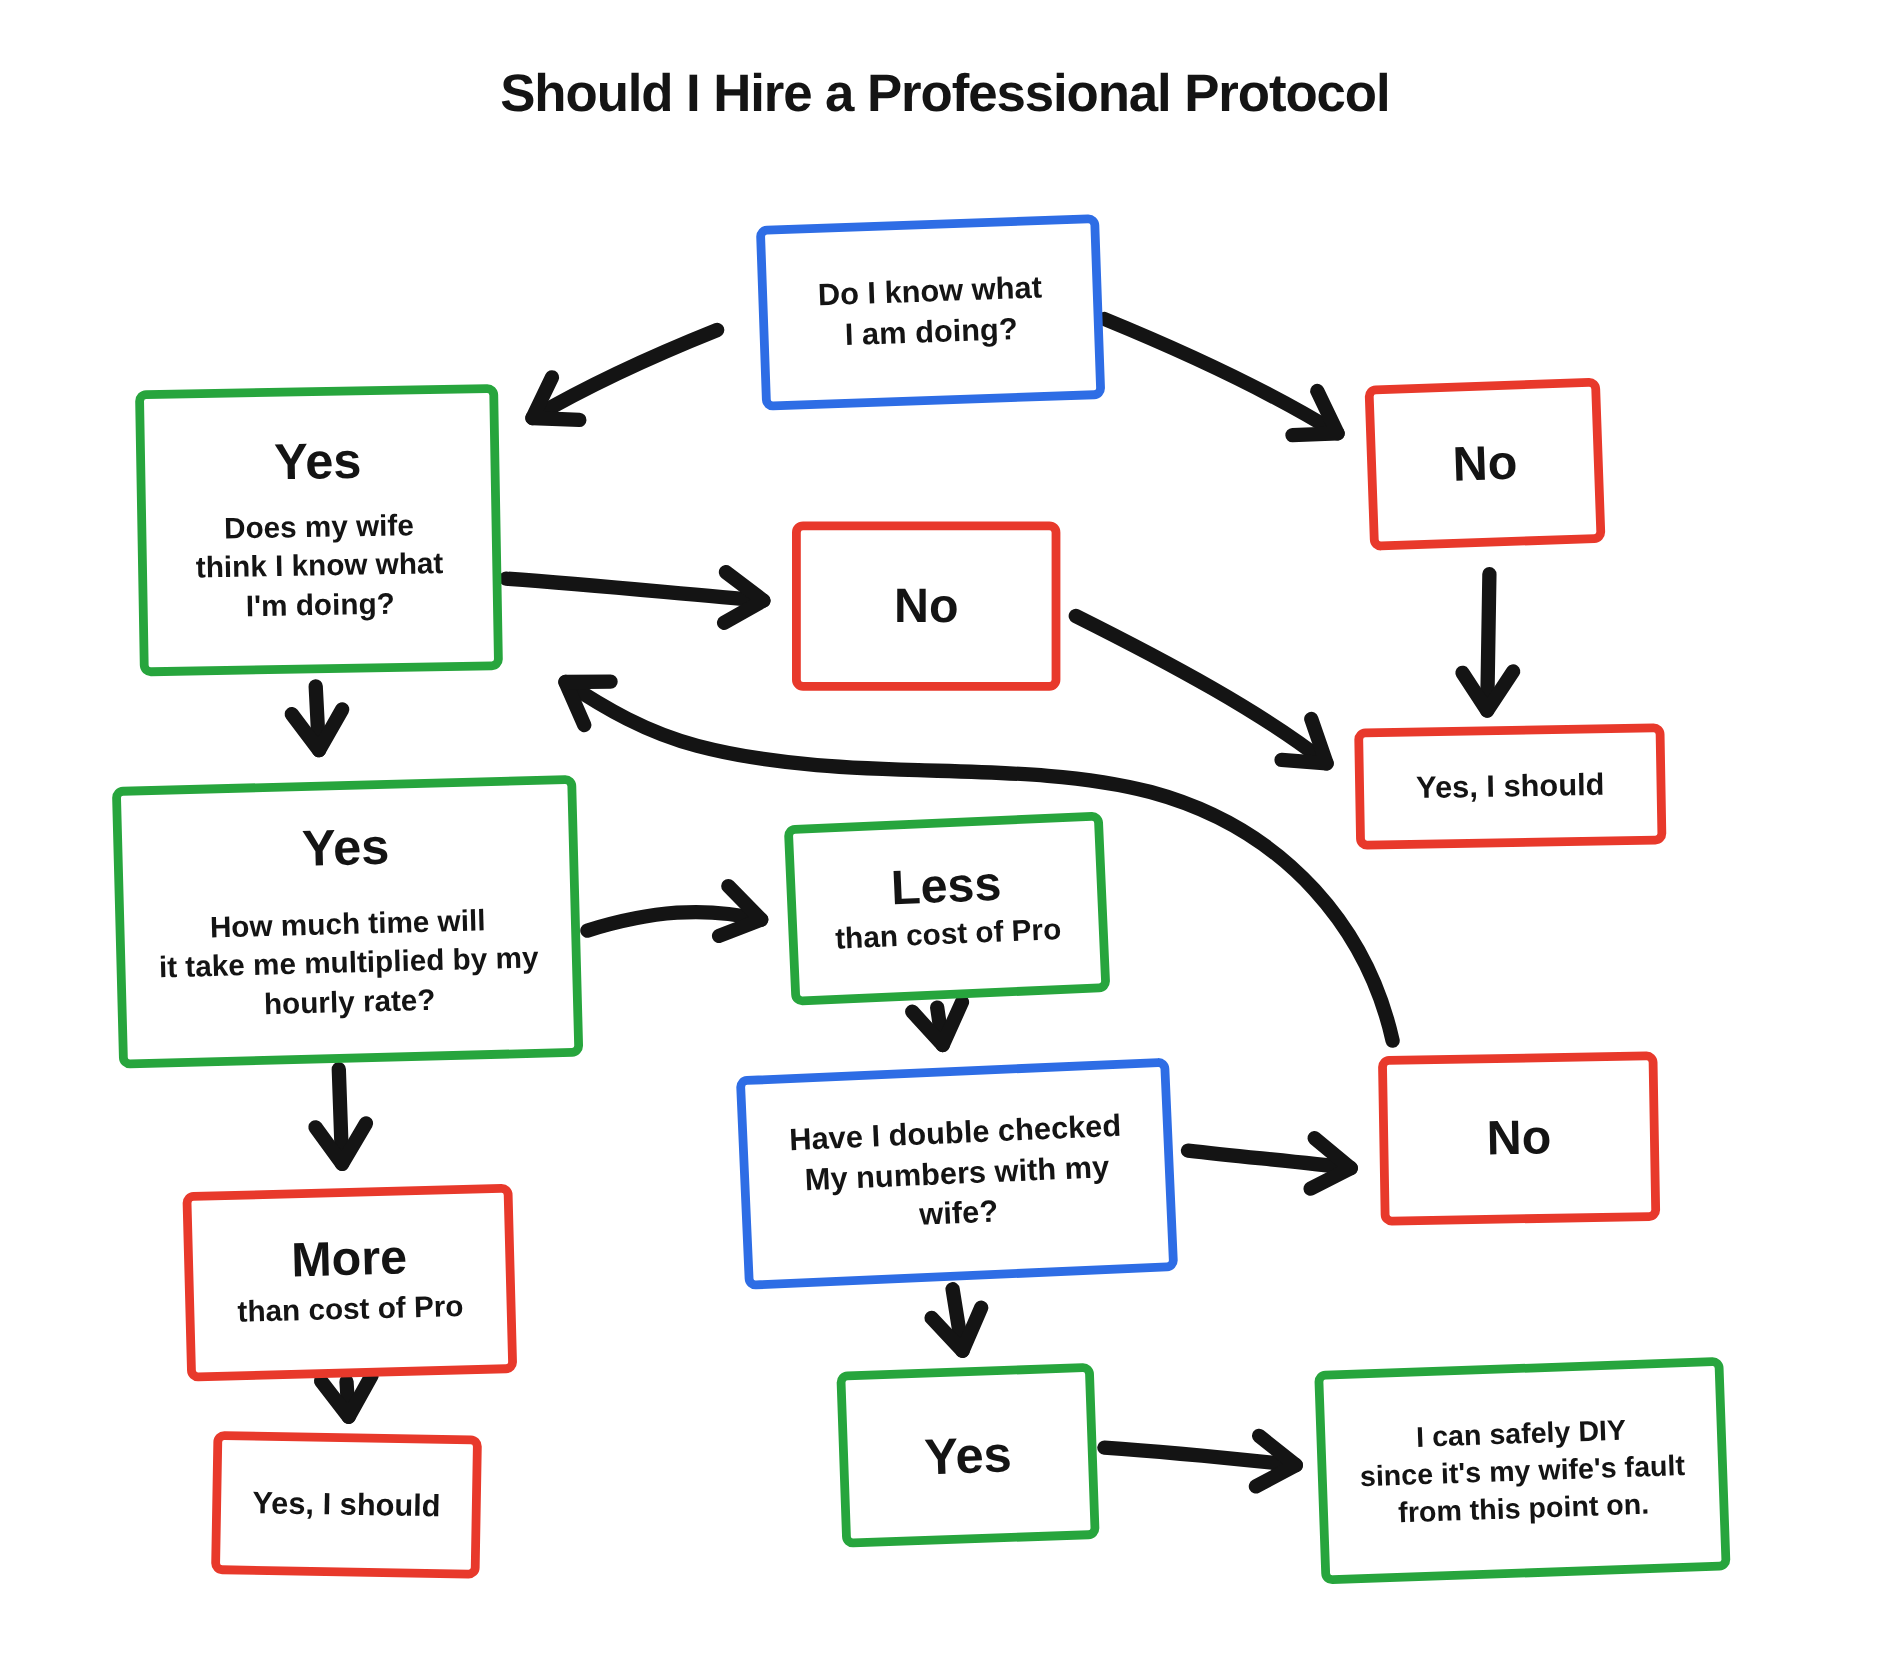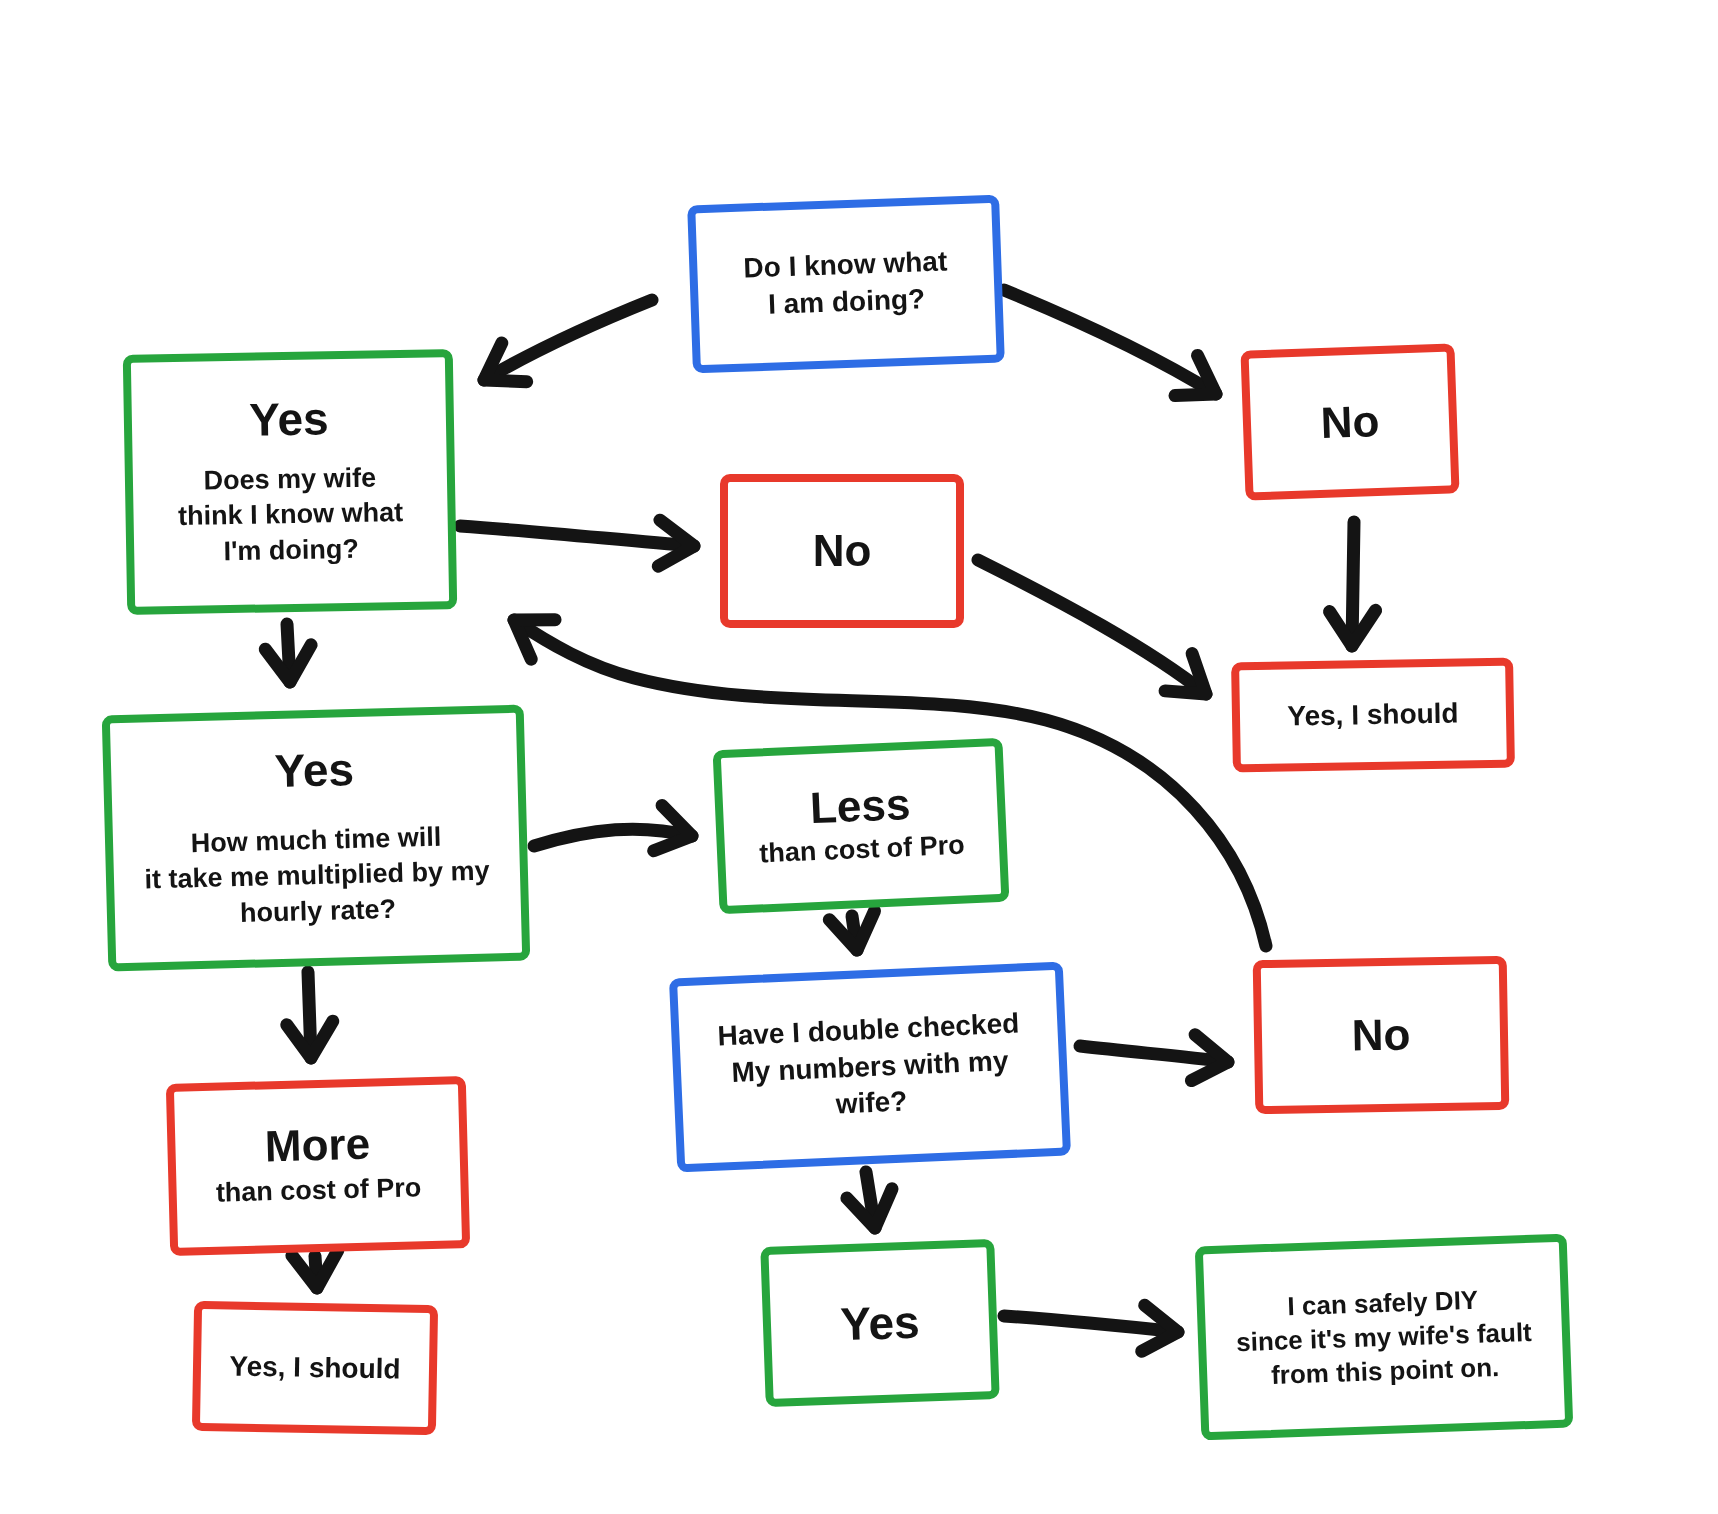--- a/index.html
+++ b/index.html
@@ -33,20 +33,21 @@
   .h-md{font-size:44px;}
   .b{font-weight:bold;font-size:27px;line-height:1.32;white-space:pre-line;}
   .b-lg{font-size:28px;}
   .b-sm{font-size:26px;}
 </style>
 </head>
 <body>
 
 <div class="canvas">
 
+  <h1 class="title">Should I Hire a Professional Protocol</h1>
 
   <svg class="arrows" width="1718" height="1514" viewBox="0 0 1718 1514">
     <defs>
       <marker id="ah" markerUnits="userSpaceOnUse" markerWidth="70" markerHeight="70" viewBox="0 0 70 70" refX="50" refY="35" orient="auto">
         <path d="M14 12 L50 35 L16 58" fill="none" stroke-width="13" stroke-linecap="round" stroke-linejoin="round"></path>
       </marker>
     </defs>
     <path class="shaft" d="M 652 300 C 592 324 532 352 484 380" marker-end="url(#ah)"></path>
     <path class="shaft" d="M 1004 290 C 1082 322 1158 358 1216 394" marker-end="url(#ah)"></path>
     <path class="shaft" d="M 460 526 C 544 532 620 540 694 546" marker-end="url(#ah)"></path>

